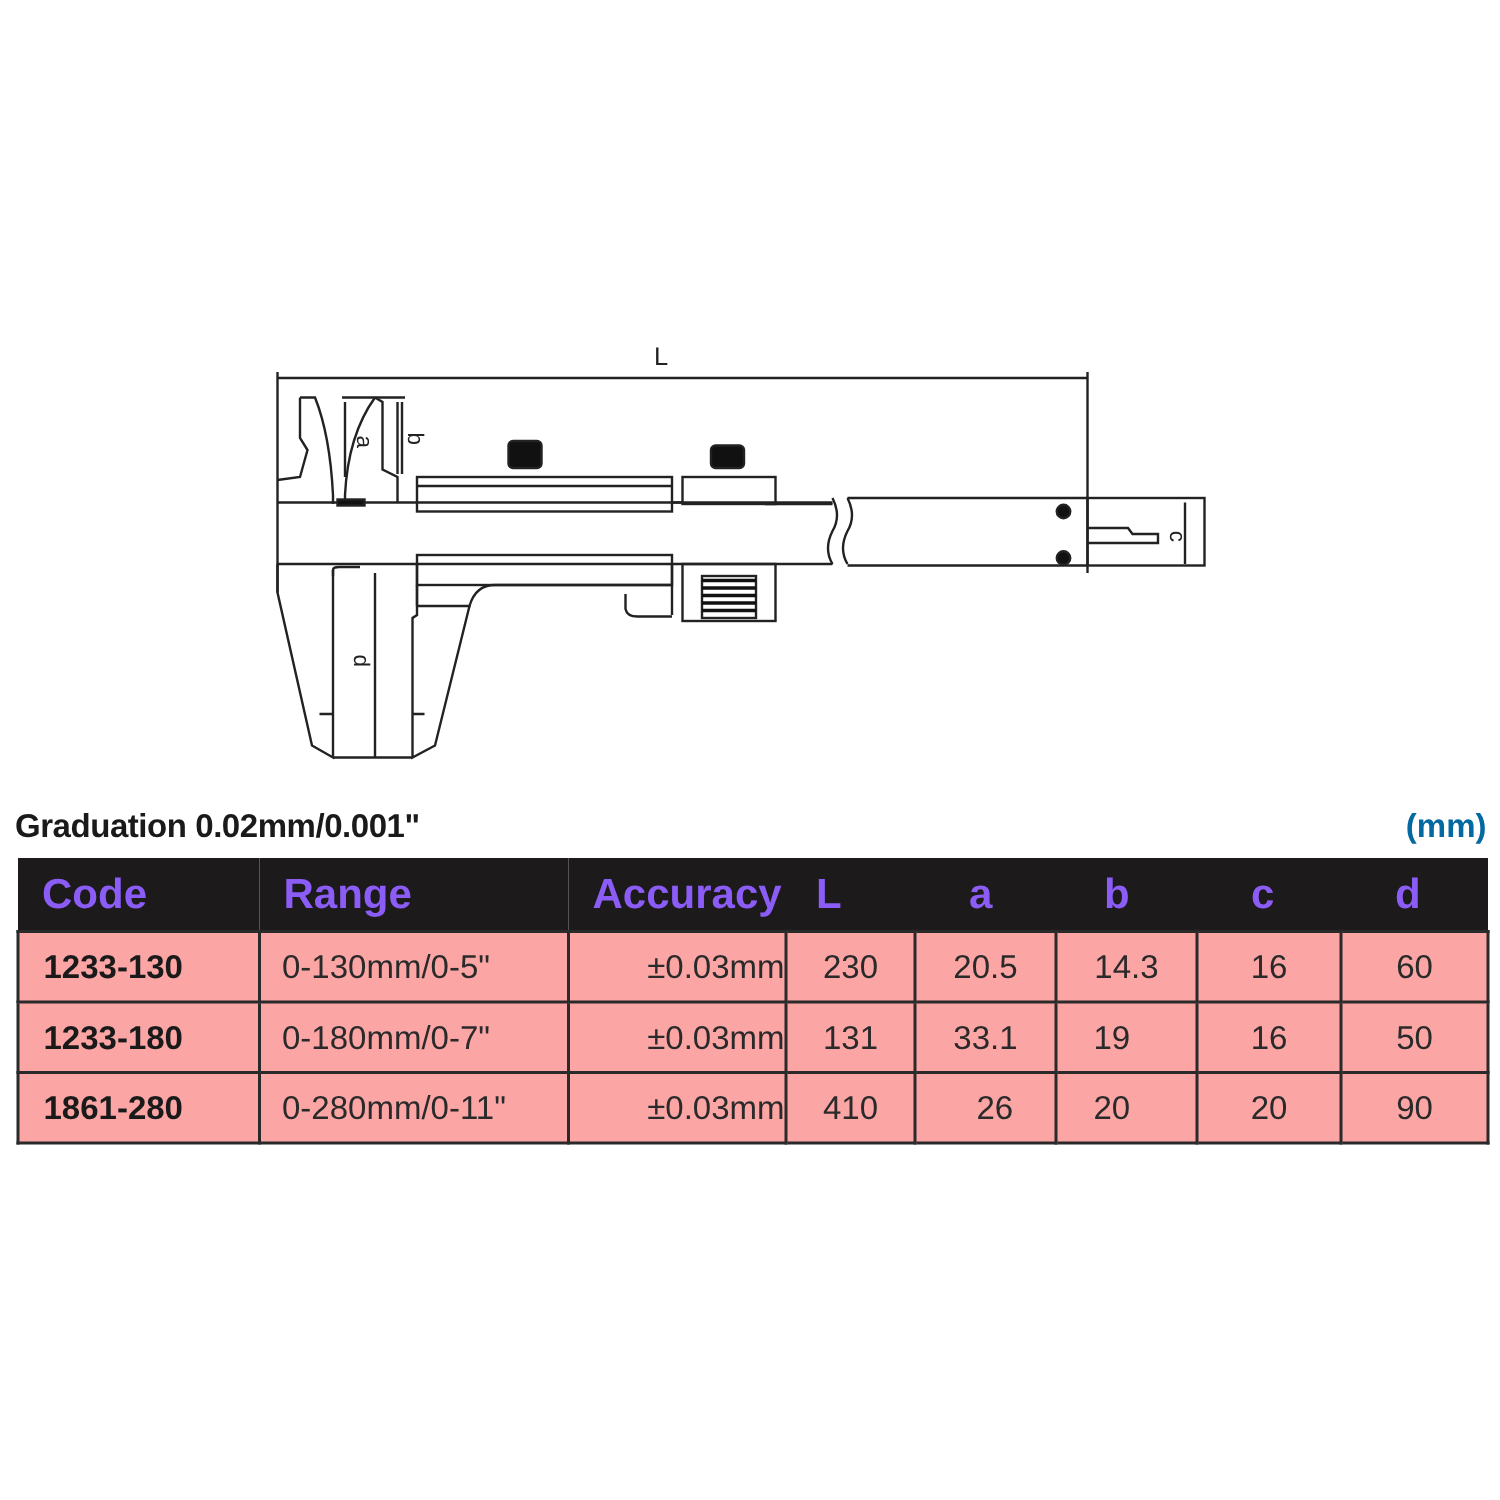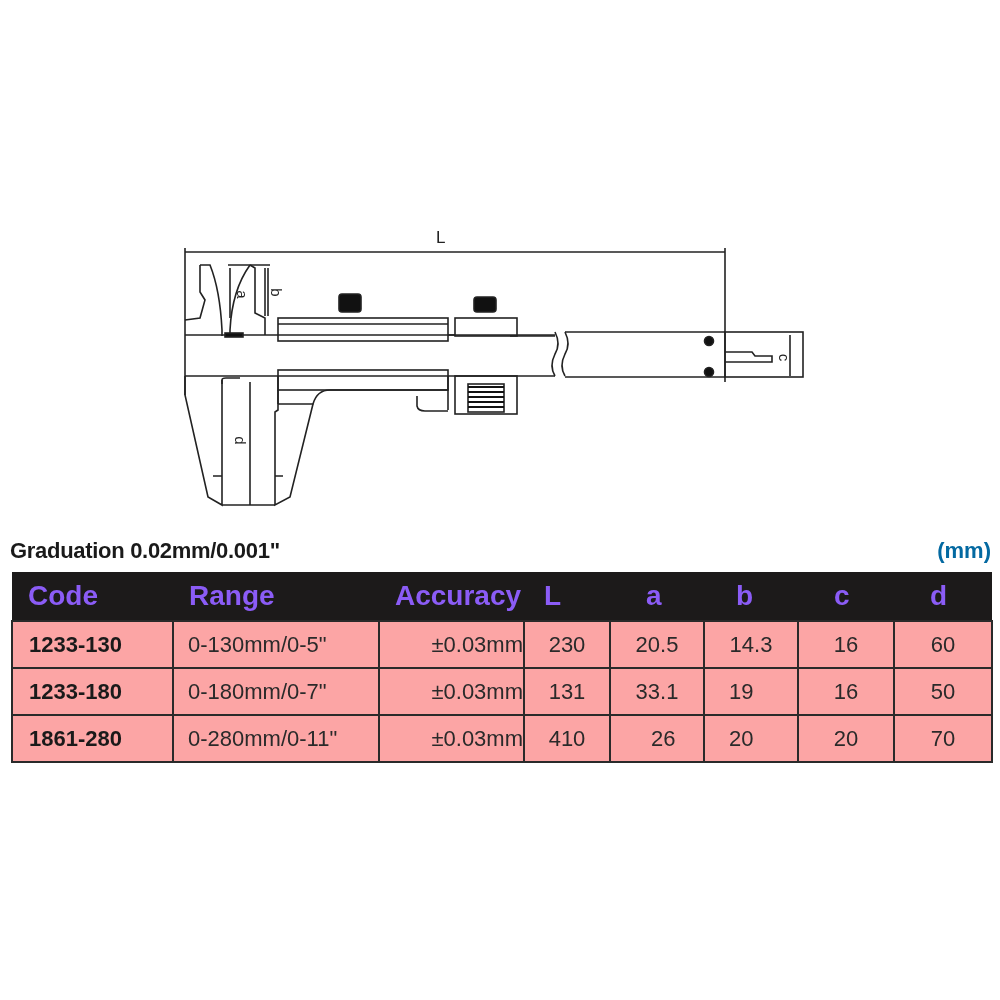--- a/index.html
+++ b/index.html
@@ -141,16 +141,16 @@
       <td>50</td>
     </tr>
     <tr>
       <td class="code">1861-280</td>
       <td class="range">0-280mm/0-11"</td>
       <td class="acc">±0.03mm</td>
       <td>410</td>
       <td style="text-align:left; padding-left:40px;">26</td>
       <td style="text-align:left; padding-left:24px;">20</td>
       <td>20</td>
-      <td>70</td>
+      <td>90</td>
     </tr>
   </tbody>
 </table>
 
 </body></html>

